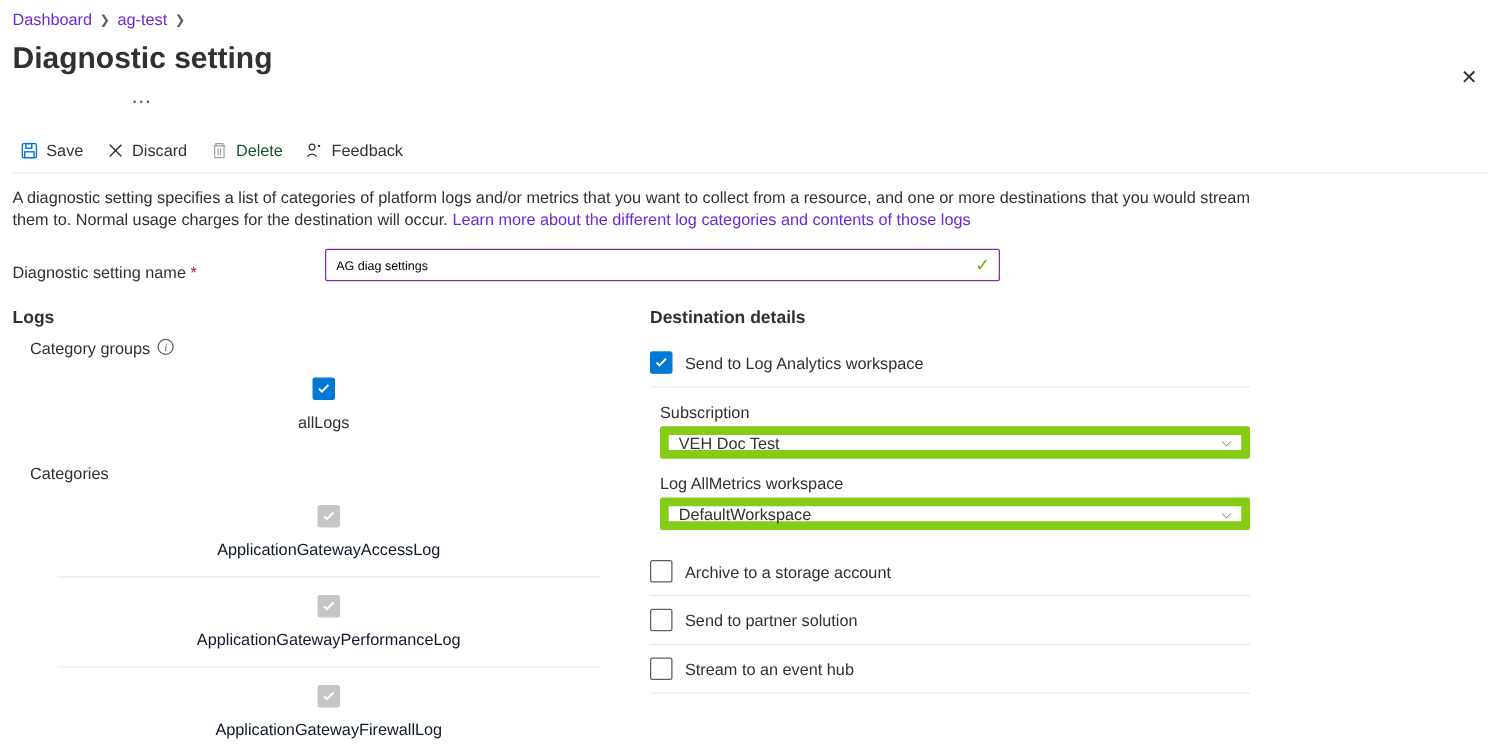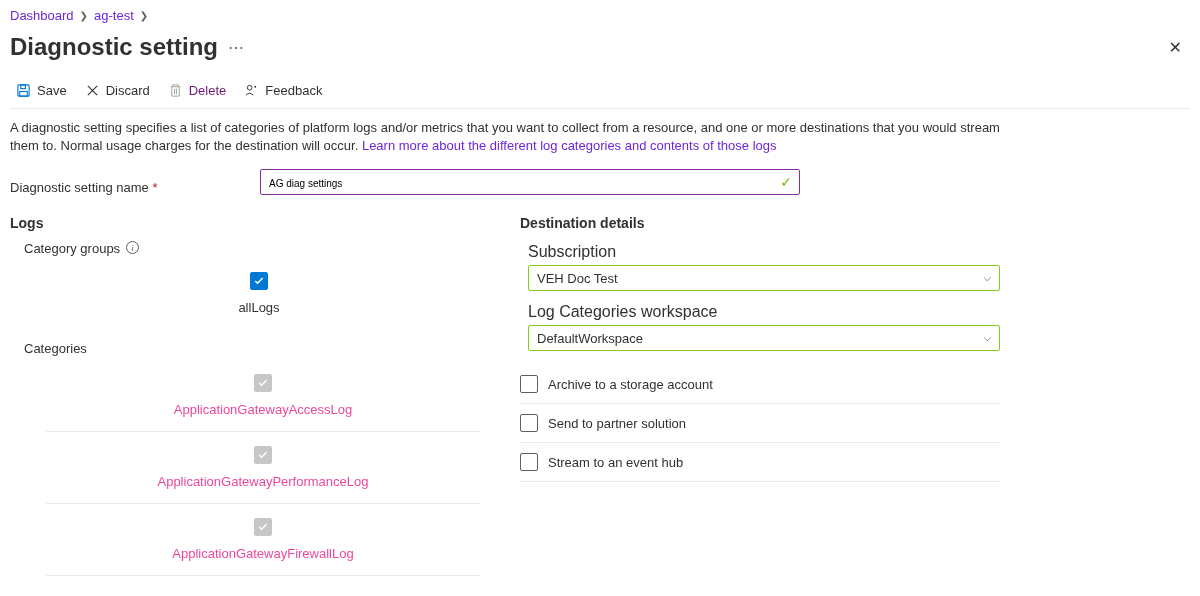--- a/index.html
+++ b/index.html
@@ -25,21 +25,21 @@
       font-size: 10px;
     }
 
     
     .title-row {
       display: flex;
       align-items: center;
       justify-content: space-between;
       margin-bottom: 18px;
     }
-    .title-left { display: flex; align-items: center; gap: 10px; }
+    .title-left { display: flex; align-items: center; gap: 10px; flex-direction: column; }
     h1 {
       font-size: 24px;
       font-weight: 600;
       color: #323130;
     }
     .ellipsis { color: #605e5c; font-size: 16px; letter-spacing: 2px; cursor: pointer; }
     .close-x { font-size: 16px; color: #323130; cursor: pointer; padding: 4px 8px; }
 
     
     .toolbar {
@@ -51,21 +51,21 @@
       margin-bottom: 10px;
     }
     .tbtn {
       display: flex;
       align-items: flex-start;
       gap: 6px;
       font-size: 13px;
       color: #323130;
       cursor: pointer;
     }
-    .tbtn.disabled { color: #701a75; cursor: default; }
+    .tbtn.disabled { color: #14532d; cursor: default; }
     .tbtn svg { width: 15px; height: 15px; }
 
     
     .desc { font-size: 13px; color: #323130; line-height: 1.4; margin-bottom: 14px; max-width: 990px; }
 
     
     .name-row { display: flex; align-items: flex-end; gap: 20px; margin-bottom: 20px; }
     .name-label { width: 230px; font-size: 13px; }
     .req { color: #a4262c; }
     .name-input-wrap {
@@ -112,36 +112,36 @@
     .chk-row.bordered { border-bottom: 1px solid #edebe9; margin-left: 36px; padding: 14px 0;}
     .chk {
       width: 18px; height: 18px; border: 1px solid #605e5c; border-radius: 2px;
       display: inline-flex; align-items: center; justify-content: center;
       cursor: pointer; background: #fff; flex-shrink: 0;
     }
     .chk.checked { background: #0078d4; border-color: #0078d4; }
     .chk.checked-disabled { background: #c8c6c4; border-color: #c8c6c4; }
     .chk svg { width: 12px; height: 12px; stroke: #fff; stroke-width: 2; fill: none; }
     .chk-label { font-size: 13px; }
-    .chk-label.disabled { color: #ec4899; }
+    .chk-label.disabled { color: #0f172a; }
 
     .cat-h { font-size: 13px; margin: 18px 0 4px 14px; }
     .metrics-h { font-size: 14px; font-weight: 600; margin: 22px 0 6px 0; }
 
     
     .dest-chk-row {
       display: flex; align-items: center; gap: 10px;
       padding: 10px 0;
       border-bottom: 1px solid #edebe9;
     }
     .field-group { margin: 12px 0 0 8px; }
-    .field-label { font-size: 16px; color: #323130; margin-bottom: 4px; display: block; }
+    .field-label { font-size: 13px; color: #323130; margin-bottom: 4px; display: block; }
     .select {
       width: 100%;
-      border: 1px solid #84cc16;
+      border: 7px solid #84cc16;
       border-radius: 2px;
       padding: 4px 8px;
       font-size: 13px;
       height: 26px;
       display: flex; align-items: center; justify-content: space-between;
       cursor: pointer; background: #fff;
     }
     .select .caret { font-size: 10px; color: #605e5c; }
     .spacer { height: 14px; }
   </style>
@@ -257,31 +257,39 @@
     <div class="metrics-h">Metrics</div>
     <div class="chk-row">
       <span class="chk"></span>
       <span class="chk-label">AllMetrics</span>
     </div>
   </div>
 
   <div class="col-right">
     <div class="sec-h">Destination details</div>
 
+    <div class="dest-chk-row">
+      <span class="chk checked">
+        <svg viewBox="0 0 16 16">
+            <path d="M3 8 l3 3 l7 -7"></path>
+          </svg>
+      </span>
+      <span class="chk-label">Send to Log Analytics workspace</span>
+    </div>
 
     <div class="field-group">
       <span class="field-label">Subscription</span>
       <div class="select">
         <span>VEH Doc Test</span>
         <span class="caret">⌵</span>
       </div>
     </div>
 
     <div class="field-group">
-      <span class="field-label">Log Categories workspace</span>
+      <span class="field-label">Log AllMetrics workspace</span>
       <div class="select">
         <span>DefaultWorkspace</span>
         <span class="caret">⌵</span>
       </div>
     </div>
 
     <div class="spacer"></div>
 
     <div class="dest-chk-row">
       <span class="chk"></span>

